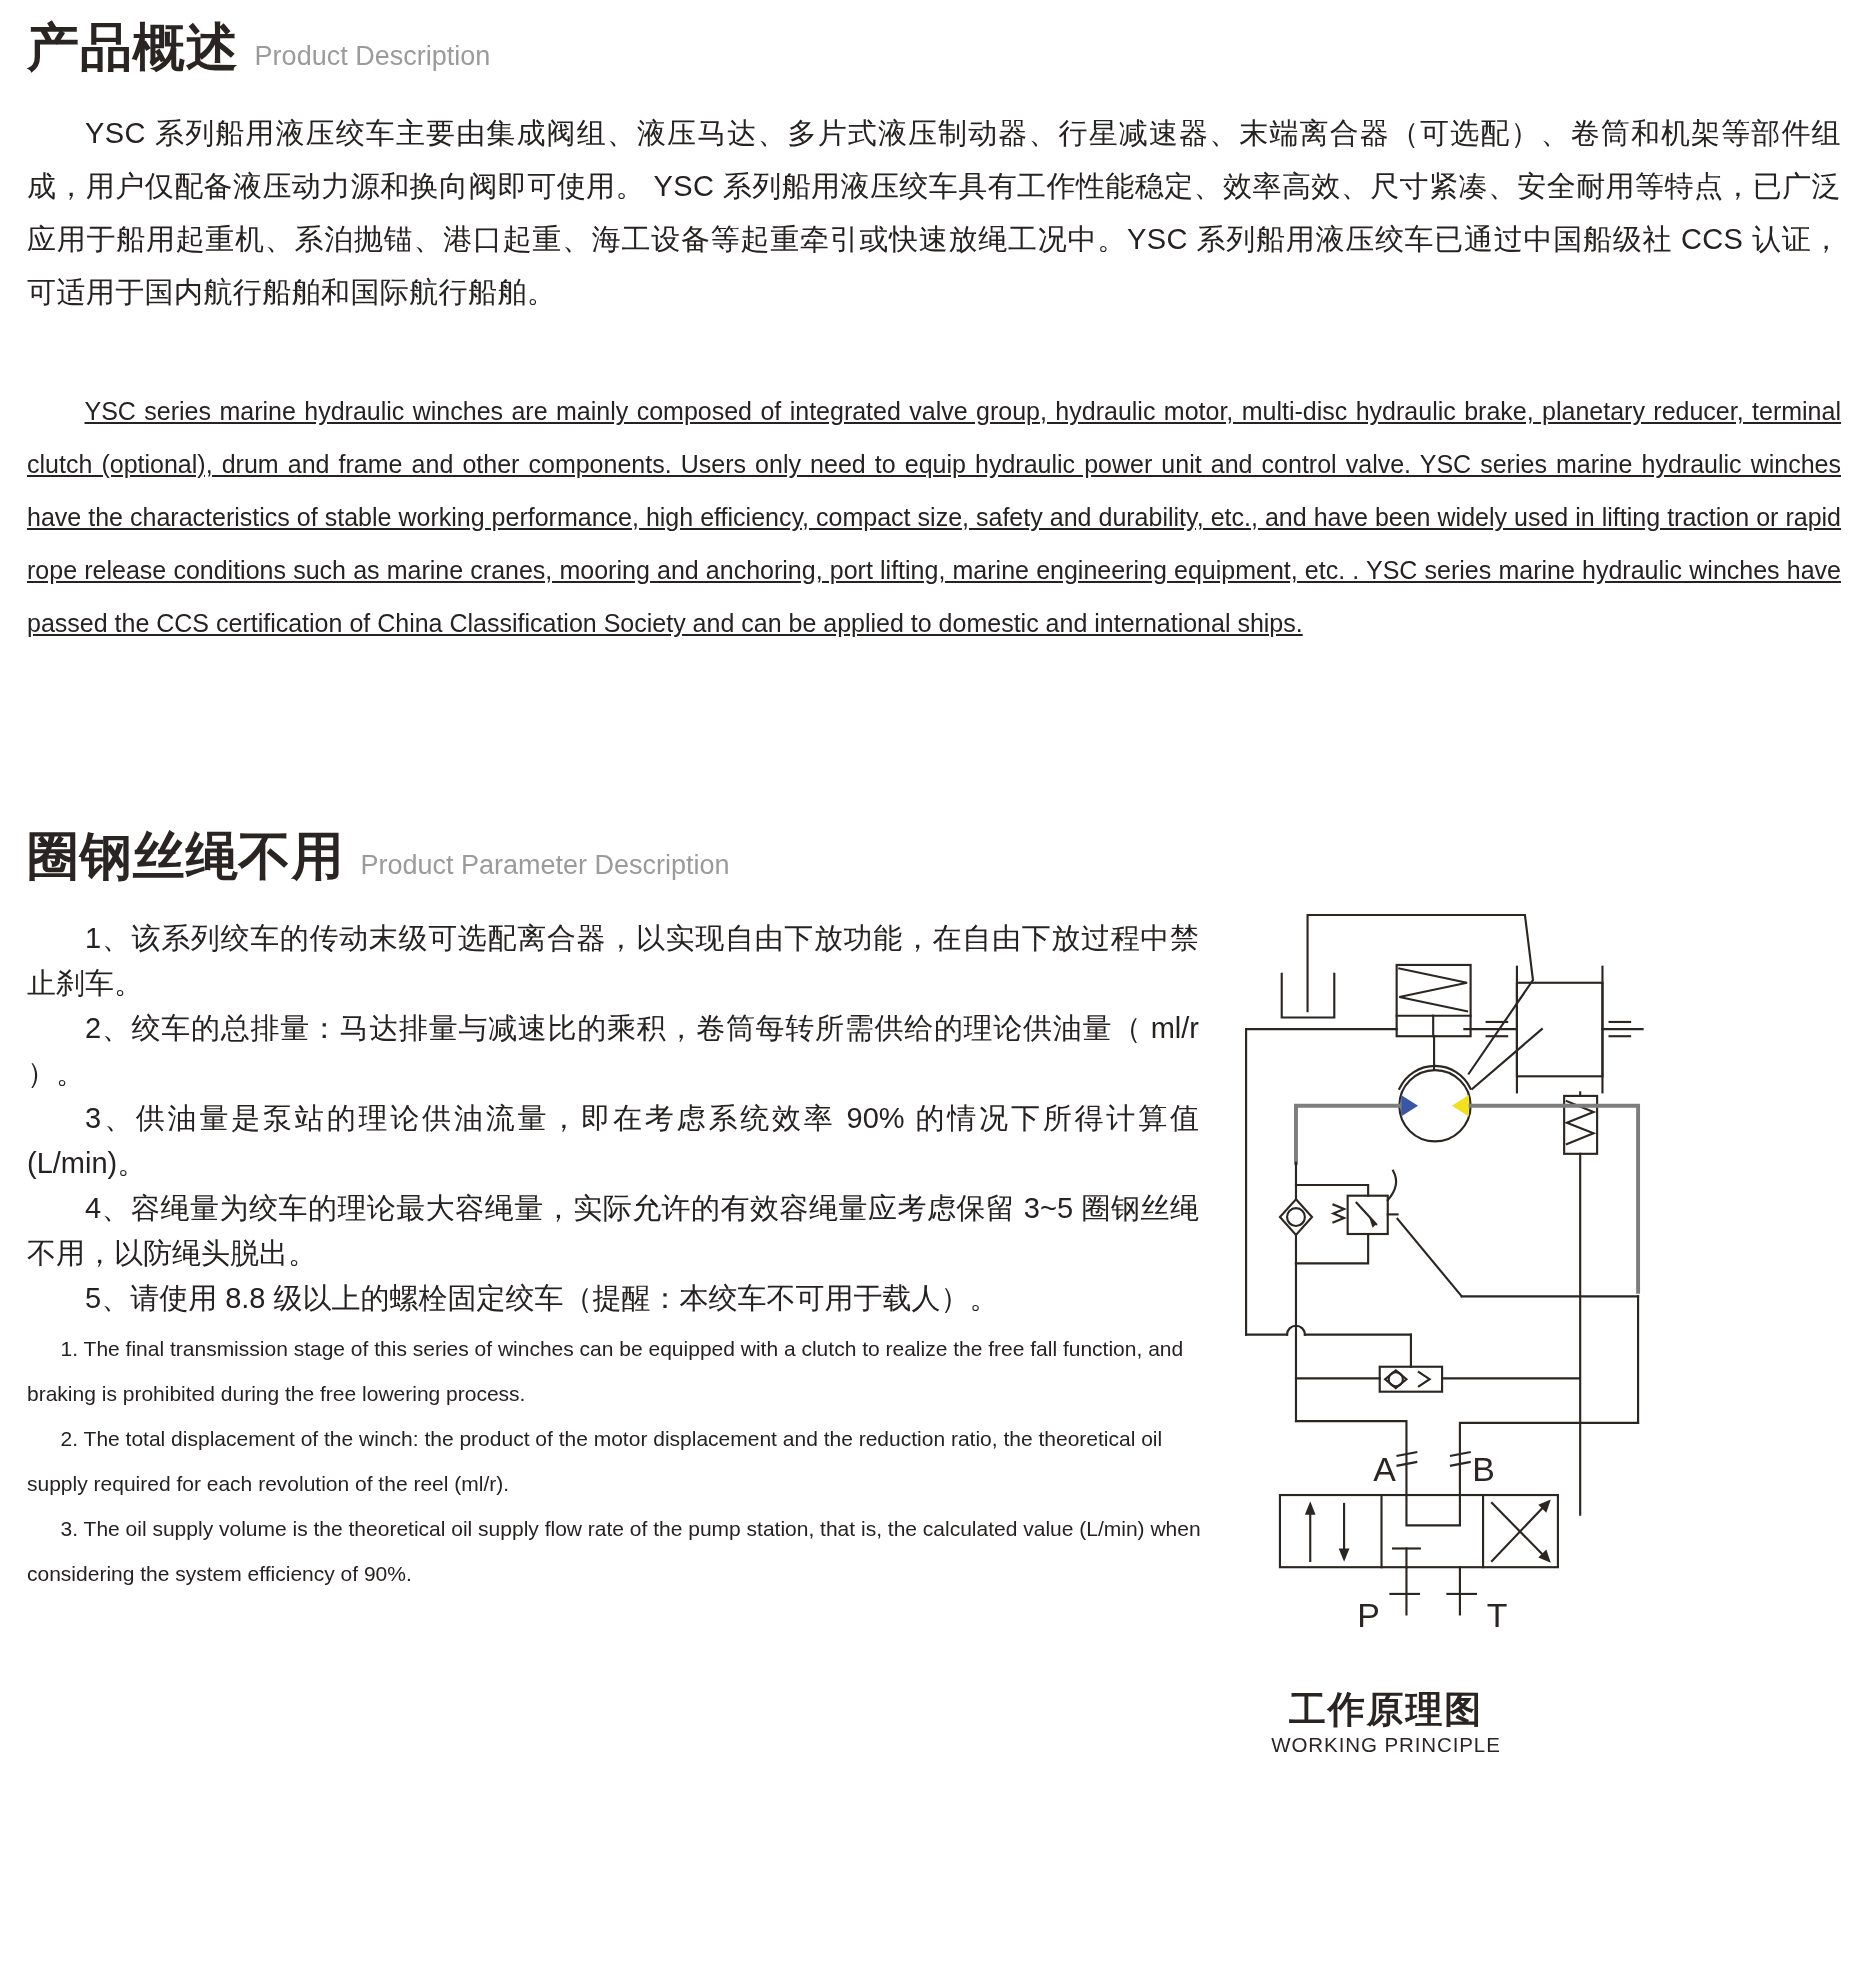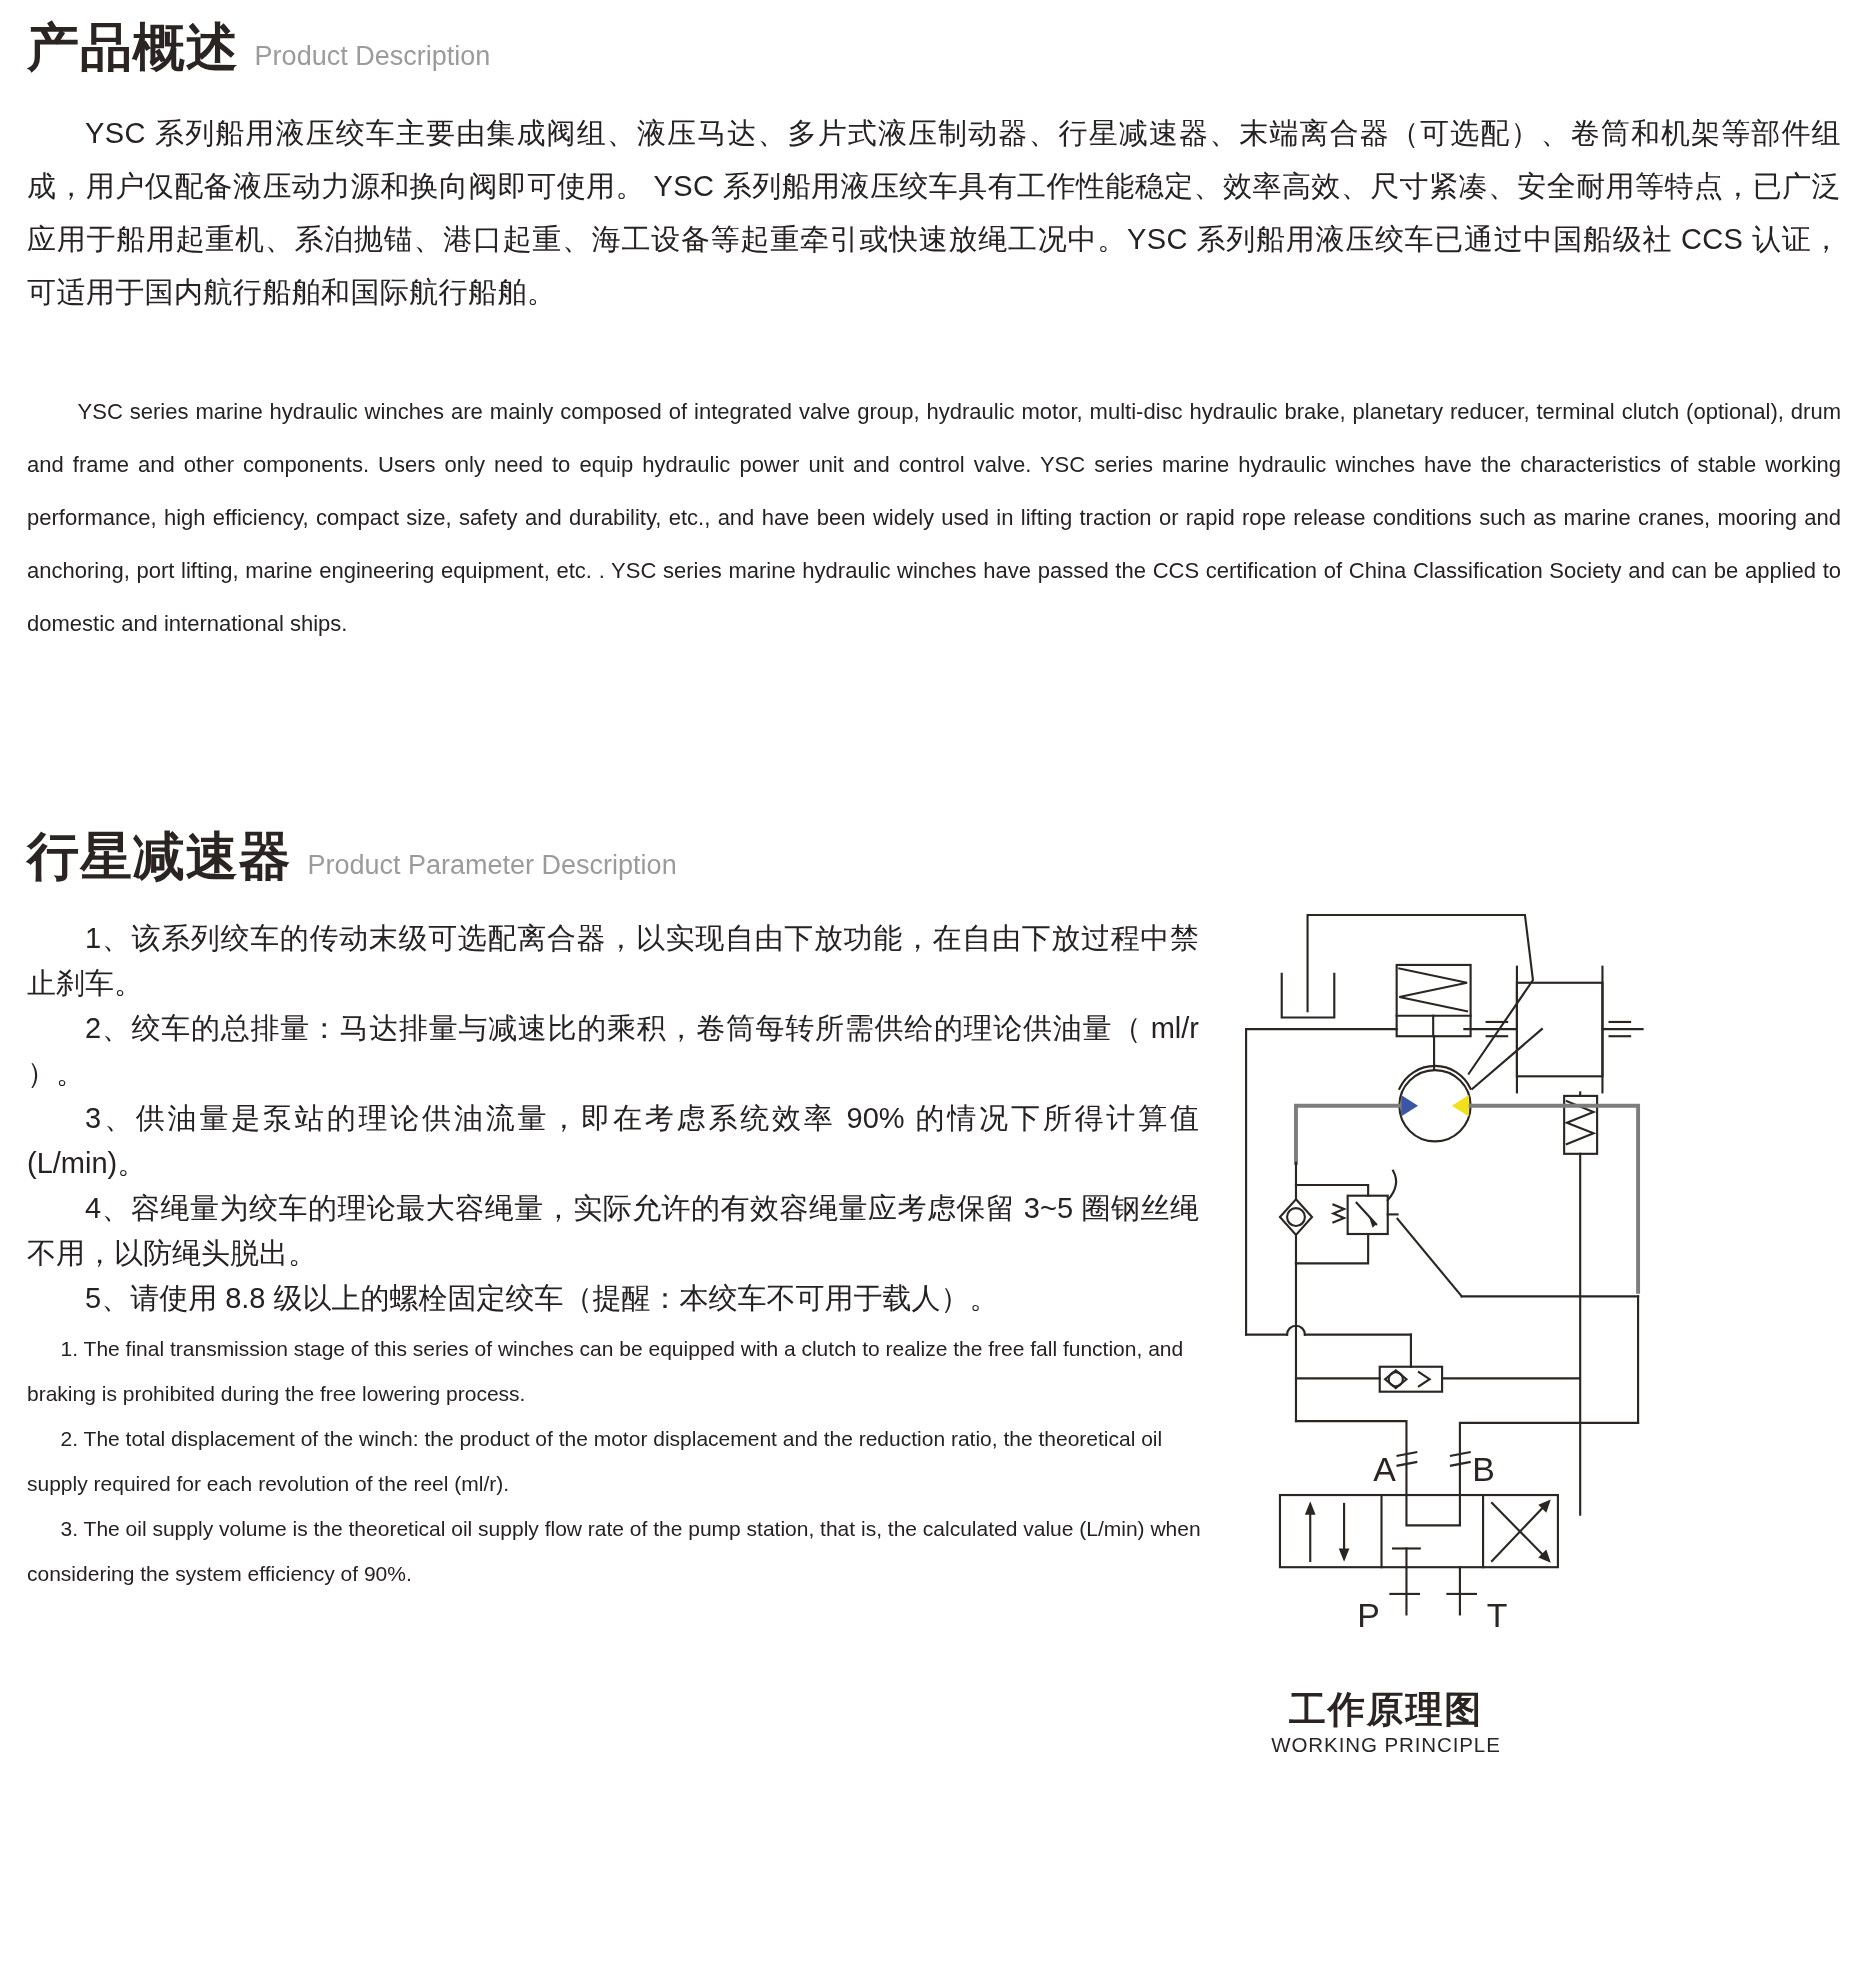--- a/index.html
+++ b/index.html
@@ -17,22 +17,22 @@
   }
   .sec-head .en{
     font-size:27px;color:#9b9b9b;margin-left:16px;font-weight:400;
   }
   
   .para-zh{
     width:1814px;font-size:29px;line-height:53px;text-align:justify;
     text-indent:2em;color:#262221;letter-spacing:0.4px;
   }
   .para-en{
-    width:1814px;font-size:22px;line-height:53px;text-align:justify;
-    text-indent:2.3em;color:#262221;
+    width:1814px;font-size:25px;line-height:53px;text-align:justify;
+    text-indent:2.3em;color:#262221;text-decoration:underline;
   }
   
   .notes-zh{width:1172px;font-size:29px;line-height:45px;text-align:justify;}
   .notes-zh p{margin:0;text-indent:2em;}
   .notes-en{width:1185px;font-size:21px;line-height:45px;}
   .notes-en p{margin:0;text-indent:1.6em;}
   
   .diagram{left:1230px;top:891px;width:638px;height:900px;}
   .diagram svg{display:block;}
   .diag-caption{
@@ -54,21 +54,21 @@
 
 <div class="abs sec-head" style="left:27px;top:12.5px;">
   <span class="zh">产品概述</span><span class="en">Product Description</span>
 </div>
 
 <div class="abs para-zh" style="left:27px;top:107px;">YSC 系列船用液压绞车主要由集成阀组、液压马达、多片式液压制动器、行星减速器、末端离合器（可选配）、卷筒和机架等部件组成，用户仅配备液压动力源和换向阀即可使用。 YSC 系列船用液压绞车具有工作性能稳定、效率高效、尺寸紧凑、安全耐用等特点，已广泛应用于船用起重机、系泊抛锚、港口起重、海工设备等起重牵引或快速放绳工况中。YSC 系列船用液压绞车已通过中国船级社 CCS 认证，可适用于国内航行船舶和国际航行船舶。</div>
 
 <div class="abs para-en" style="left:27px;top:385px;">YSC series marine hydraulic winches are mainly composed of integrated valve group, hydraulic motor, multi-disc hydraulic brake, planetary reducer, terminal clutch (optional), drum and frame and other components. Users only need to equip hydraulic power unit and control valve. YSC series marine hydraulic winches have the characteristics of stable working performance, high efficiency, compact size, safety and durability, etc., and have been widely used in lifting traction or rapid rope release conditions such as marine cranes, mooring and anchoring, port lifting, marine engineering equipment, etc. . YSC series marine hydraulic winches have passed the CCS certification of China Classification Society and can be applied to domestic and international ships.</div>
 
 <div class="abs sec-head" style="left:27px;top:822px;">
-  <span class="zh">行星减速器</span><span class="en">Product Parameter Description</span>
+  <span class="zh">圈钢丝绳不用</span><span class="en">Product Parameter Description</span>
 </div>
 
 <div class="abs notes-zh" style="left:27px;top:916px;">
   <p>1、该系列绞车的传动末级可选配离合器，以实现自由下放功能，在自由下放过程中禁止刹车。</p>
   <p>2、绞车的总排量：马达排量与减速比的乘积，卷筒每转所需供给的理论供油量（ ml/r ）。</p>
   <p>3、供油量是泵站的理论供油流量，即在考虑系统效率 90% 的情况下所得计算值 (L/min)。</p>
   <p>4、容绳量为绞车的理论最大容绳量，实际允许的有效容绳量应考虑保留 3~5 圈钢丝绳不用，以防绳头脱出。</p>
   <p>5、请使用 8.8 级以上的螺栓固定绞车（提醒：本绞车不可用于载人）。</p>
 </div>
 

